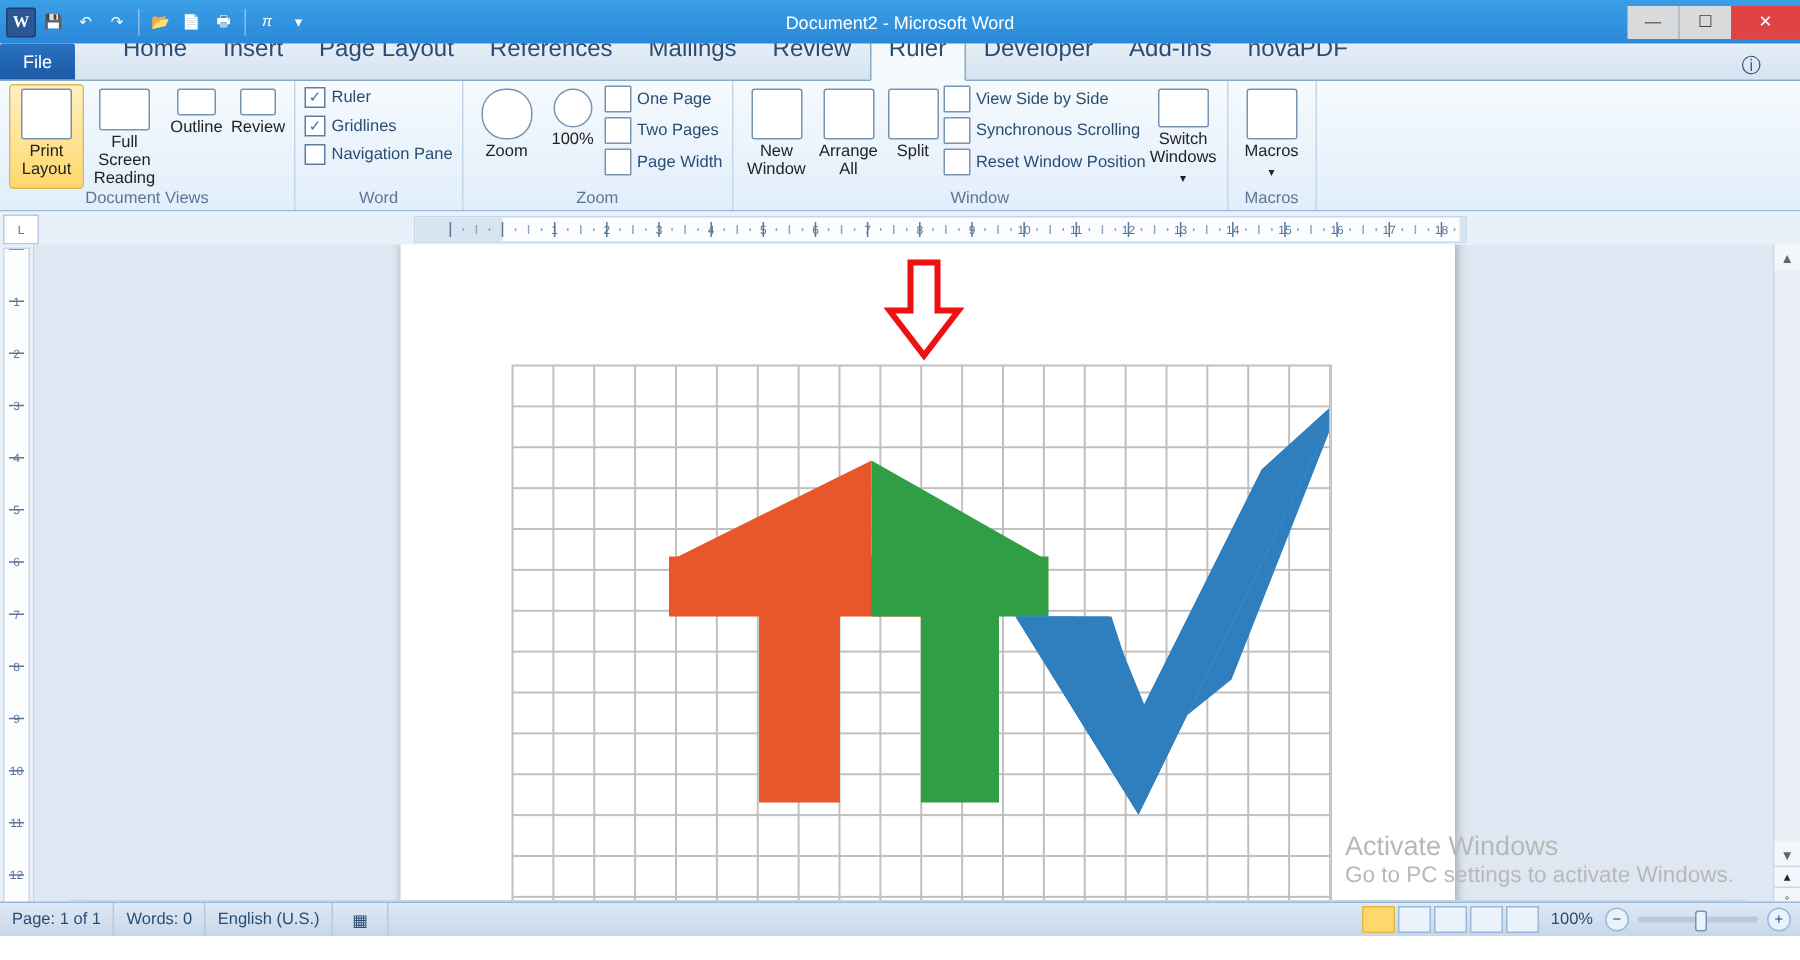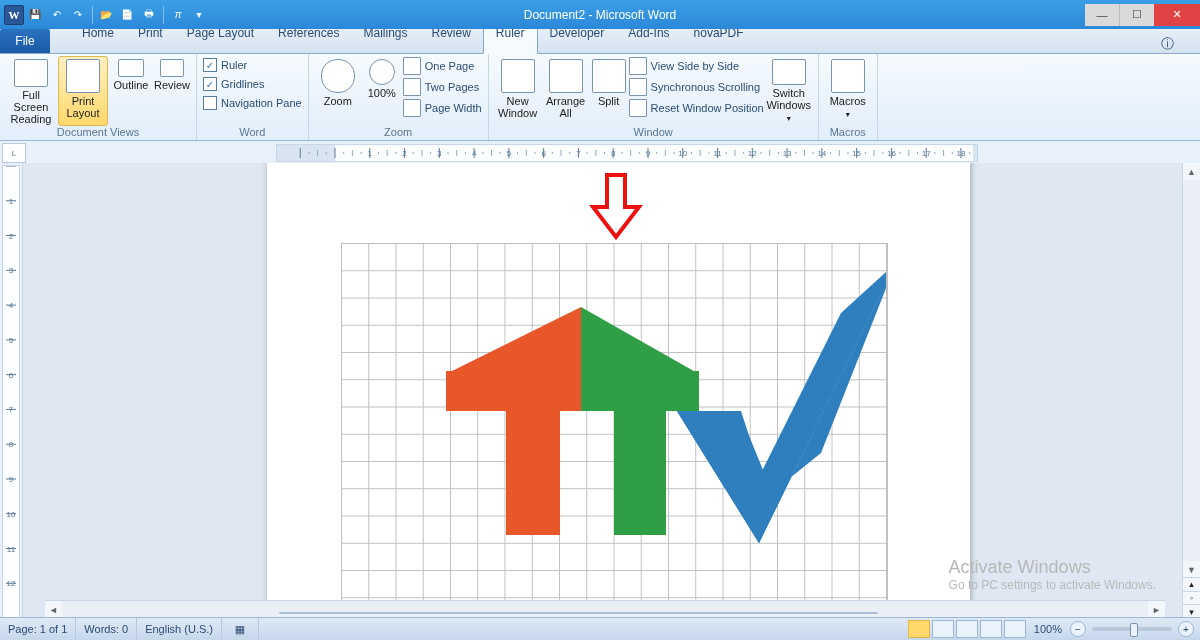--- a/index.html
+++ b/index.html
@@ -11,21 +11,21 @@
 .qat-sep{width:1px;height:18px;background:rgba(255,255,255,.4);margin:0 2px}
 .title-center{position:absolute;left:0;right:0;text-align:center;color:#fff;font-size:12px;pointer-events:none}
 .win-ctrls{margin-left:auto;display:flex;height:22px}
 .win-btn{width:34px;height:22px;display:flex;align-items:center;justify-content:center;font-size:11px;cursor:pointer;color:#fff}
 .win-min{background:#d8dadc;color:#444}
 .win-max{background:#d8dadc;color:#444;border-left:1px solid #bbb}
 .win-close{background:#e04343;width:46px}
 
 .tabrow{height:24px;background:linear-gradient(#e5eef7,#d5e3f1);border-bottom:1px solid #8aa9c7;display:flex;align-items:flex-end;padding-left:0}
 .file-tab{height:24px;width:50px;background:linear-gradient(#2a72c0,#1b5aa6);color:#fff;display:flex;align-items:center;justify-content:center;font-size:12px;border-radius:2px 2px 0 0;margin-right:20px;cursor:pointer}
-.tab{height:41px;padding:0 12px;display:flex;align-items:center;color:#2a4d74;font-size:12px;cursor:pointer}
+.tab{height:41px;padding:0 12px;display:flex;align-items:center;color:#2a4d74;font-size:16px;cursor:pointer}
 .tab.active{background:#f5fafd;border:1px solid #8aa9c7;border-bottom:1px solid #f5fafd;border-radius:2px 2px 0 0;margin-bottom:-1px}
 .help-icon{margin-left:auto;margin-right:26px;color:#2a4d74;font-size:13px;cursor:pointer}
 
 .ribbon{height:86px;background:linear-gradient(#f5fafd,#e2eefb);border-bottom:1px solid #9bb9d7;display:flex}
 .group{border-right:1px solid #c3d6ea;padding:2px 6px 0 6px;display:flex;flex-direction:column;justify-content:space-between}
 .group-body{display:flex;gap:2px;align-items:flex-start;flex:1}
 .group-label{text-align:center;color:#5a7796;font-size:11px;padding-bottom:2px}
 .bigbtn{width:48px;height:66px;display:flex;flex-direction:column;align-items:center;justify-content:flex-start;gap:2px;padding-top:2px;border:1px solid transparent;border-radius:3px;cursor:pointer;font-size:11px;text-align:center;line-height:12px}
 .bigbtn.selected{background:linear-gradient(#fff0c3,#ffd86b);border:1px solid #e0b94d}
 .bigbtn .ic{width:32px;height:32px;border:1px solid #7a94b0;background:#fff;border-radius:2px;position:relative;overflow:hidden}
@@ -55,30 +55,30 @@
 .vscroll{width:17px;background:#e9eff5;border-left:1px solid #c7d7e8;position:relative}
 .vscroll .up,.vscroll .dn{height:17px;display:flex;align-items:center;justify-content:center;font-size:9px;color:#666;background:#f3f6fa;cursor:pointer}
 .vscroll .dn{position:absolute;bottom:40px;left:0;right:0}
 .vscroll .page-btns{position:absolute;bottom:0;left:0;right:0;height:40px;border-top:1px solid #c7d7e8;display:flex;flex-direction:column}
 .vscroll .page-btns div{flex:1;display:flex;align-items:center;justify-content:center;font-size:9px;background:#f3f6fa;border-bottom:1px solid #c7d7e8;cursor:pointer}
 .hscroll{height:17px;position:absolute;left:22px;right:17px;bottom:0;background:#e9eff5;border-top:1px solid #c7d7e8;display:flex;align-items:center}
 .hscroll .lt,.hscroll .rt{width:17px;height:17px;display:flex;align-items:center;justify-content:center;font-size:9px;color:#666;background:#f3f6fa;cursor:pointer}
 .hscroll .track{flex:1;position:relative}
 .hscroll .thumb{position:absolute;left:20%;width:55%;top:2px;bottom:2px;background:#cfdbea;border:1px solid #aabed4;border-radius:2px;cursor:pointer}
 
-.statusbar{position:absolute;left:0;right:0;bottom:0;height:22px;background:linear-gradient(#dfe9f5,#c6d7eb);border-top:1px solid #9bb9d7;display:flex;align-items:center;font-size:11px;color:#2a4d74}
+.statusbar{position:absolute;left:0;right:0;bottom:16px;height:22px;background:linear-gradient(#dfe9f5,#c6d7eb);border-top:1px solid #9bb9d7;display:flex;align-items:center;font-size:11px;color:#2a4d74}
 .status-cell{padding:0 8px;border-right:1px solid #b7c9dd;height:100%;display:flex;align-items:center}
 .status-right{margin-left:auto;display:flex;align-items:center;gap:2px;padding-right:6px}
 .view-btn{width:20px;height:16px;border:1px solid #9bb9d7;background:#eaf2fb;cursor:pointer}
 .view-btn.active{background:#ffd86b;border-color:#e0b94d}
 .zoom-slider{width:80px;height:4px;background:#b7c9dd;border-radius:2px;position:relative;margin:0 4px}
 .zoom-slider .knob{position:absolute;left:38px;top:-4px;width:6px;height:12px;background:#eaf2fb;border:1px solid #7a94b0;border-radius:2px;cursor:pointer}
 .zoom-btn{width:14px;height:14px;border:1px solid #9bb9d7;border-radius:8px;display:flex;align-items:center;justify-content:center;font-size:10px;cursor:pointer;background:#eaf2fb}
 .watermark{position:absolute;right:26px;bottom:26px;color:#b8b8b8;font-size:18px;pointer-events:none}
-.watermark .sub{font-size:12px}
+.watermark .sub{font-size:15px}
 </style>
 </head>
 <body>
 
 <div class="titlebar">
   <div class="qat">
     <div class="word-icon">W</div>
     <div class="qat-btn">💾</div>
     <div class="qat-btn">↶</div>
     <div class="qat-btn">↷</div>
@@ -94,43 +94,43 @@
   <div class="win-ctrls">
     <div class="win-btn win-min">—</div>
     <div class="win-btn win-max">☐</div>
     <div class="win-btn win-close">✕</div>
   </div>
 </div>
 
 <div class="tabrow">
   <div class="file-tab">File</div>
   <div class="tab">Home</div>
-  <div class="tab">Print</div>
+  <div class="tab">Insert</div>
   <div class="tab">Page Layout</div>
   <div class="tab">References</div>
   <div class="tab">Mailings</div>
   <div class="tab">Review</div>
   <div class="tab active">Ruler</div>
   <div class="tab">Developer</div>
   <div class="tab">Add-Ins</div>
   <div class="tab">novaPDF</div>
   <div class="help-icon">ⓘ</div>
 </div>
 
 <div class="ribbon">
 
   <div class="group">
     <div class="group-body">
+      <div class="bigbtn selected">
+          <div class="ic"></div>
+          <span>Print Layout</span>
+        </div>
       <div class="bigbtn">
           <div class="ic"></div>
           <span>Full Screen Reading</span>
-        </div>
-      <div class="bigbtn selected">
-          <div class="ic"></div>
-          <span>Print Layout</span>
         </div>
       <div class="bigbtn small" style="width:40px">
           <div class="ic" style="height:16px;width:24px"></div>
           <span>Outline</span>
         </div>
       <div class="bigbtn small" style="width:34px">
           <div class="ic" style="height:16px;width:22px"></div>
           <span>Review</span>
         </div>
     </div>

